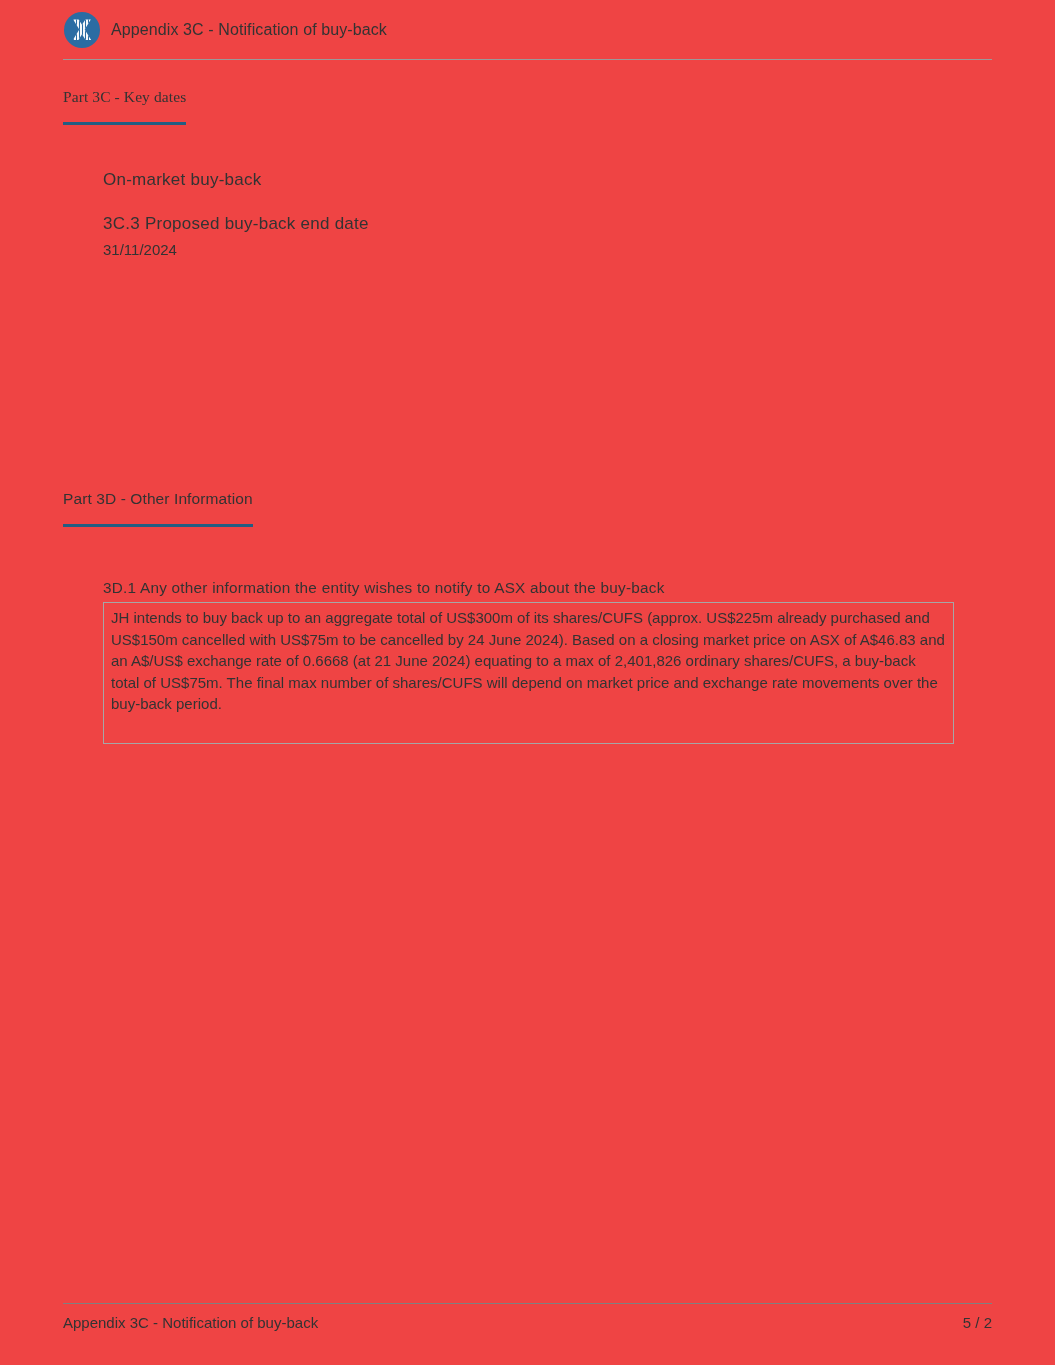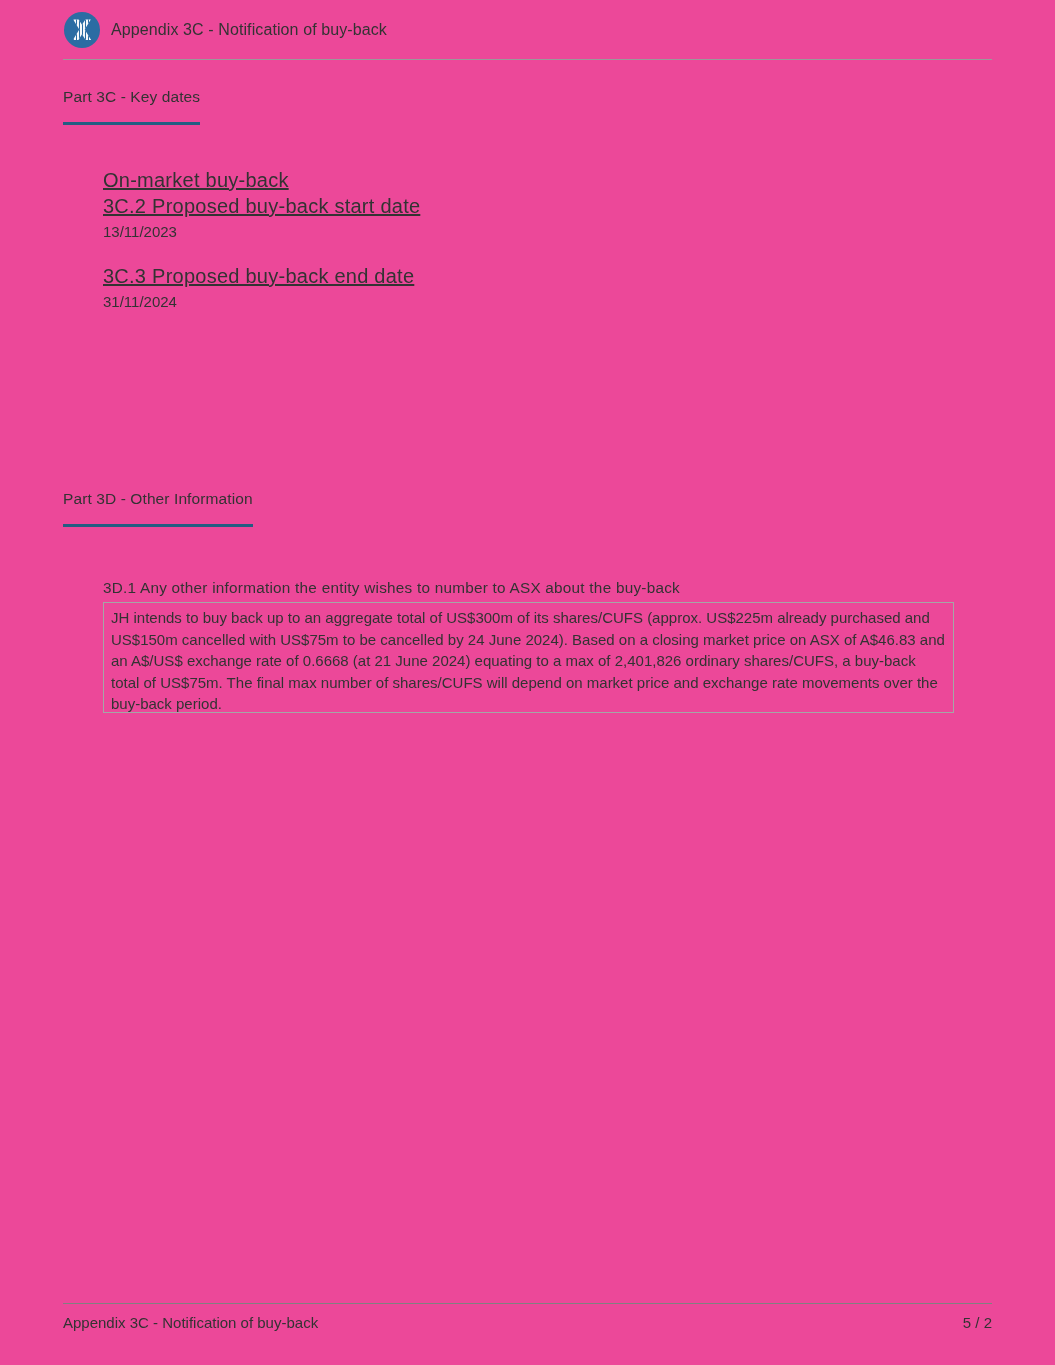--- a/index.html
+++ b/index.html
@@ -13,21 +13,21 @@
   * { margin: 0; padding: 0; box-sizing: border-box; }
   html, body { background: #ffffff; }
   body {
     font-family: "Liberation Sans", "DejaVu Sans", sans-serif;
     color: var(--text);
   }
   .page {
     position: relative;
     width: 1055px;
     height: 1365px;
-    background: #ec4899;
+    background: #ef4444;
     overflow: hidden;
   }
 
   
   .page-header {
     position: absolute;
     top: 0;
     left: 63px;
     width: 929px;
     height: 60px;
@@ -48,52 +48,52 @@
   .section-heading {
     position: absolute;
     left: 63px;
     display: inline-block;
     font-size: 15.5px;
     color: var(--text);
     padding-bottom: 16px;
     border-bottom: 3px solid var(--accent-blue);
     letter-spacing: 0.1px;
   }
-  .heading-3c { top: 88px; }
+  .heading-3c { top: 88px; font-family: Liberation Serif, serif; }
   .heading-3d { top: 490px; }
 
   
   .content-3c {
     position: absolute;
     top: 167px;
     left: 103px;
     font-size: 15px;
     line-height: 26px;
     color: var(--text);
   }
   .content-3c .field-label,
-  .content-3c .group-label { letter-spacing: 0.25px; font-size: 20px; text-decoration: underline; }
+  .content-3c .group-label { letter-spacing: 0.25px; font-size: 17px; }
   .content-3c .field-value { font-size: 15px; }
   .field-gap { height: 18px; }
 
   
   .question-label {
     position: absolute;
     top: 579px;
     left: 103px;
     font-size: 15.3px;
     letter-spacing: 0.25px;
     color: var(--text);
   }
   .answer-box {
     position: absolute;
     top: 602px;
     left: 103px;
     width: 851px;
-    height: 111px;
+    height: 142px;
     border: 1px solid var(--box-border);
     padding: 4px 8px 4px 7px;
     font-size: 15px;
     line-height: 21.5px;
     color: var(--text);
     overflow: hidden;
   }
 
   
   .page-footer {
@@ -139,36 +139,32 @@
     </span>
     <h1 class="doc-title">Appendix 3C - Notification of buy-back</h1>
   </header>
 
   <div class="section-heading heading-3c">
     <span>Part 3C - Key dates</span>
   </div>
 
   <div class="content-3c">
     <div class="group-label">On-market buy-back</div>
-    <div class="field">
-      <div class="field-label">3C.2 Proposed buy-back start date</div>
-      <div class="field-value">13/11/2023</div>
-    </div>
     <div class="field-gap"></div>
     <div class="field">
       <div class="field-label">3C.3 Proposed buy-back end date</div>
       <div class="field-value">31/11/2024</div>
     </div>
   </div>
 
   <div class="section-heading heading-3d">
     <span>Part 3D - Other Information</span>
   </div>
 
-  <div class="question-label">3D.1 Any other information the entity wishes to number to ASX about the buy-back</div>
+  <div class="question-label">3D.1 Any other information the entity wishes to notify to ASX about the buy-back</div>
   <div class="answer-box">JH intends to buy back up to an aggregate total of US$300m of its shares/CUFS (approx. US$225m already purchased and US$150m cancelled with US$75m to be cancelled by 24 June 2024). Based on a closing market price on ASX of A$46.83 and an A$/US$ exchange rate of 0.6668 (at 21 June 2024) equating to a max of 2,401,826 ordinary shares/CUFS, a buy-back total of US$75m. The final max number of shares/CUFS will depend on market price and exchange rate movements over the buy-back period.</div>
 
   <footer class="page-footer">
     <span class="footer-title">Appendix 3C - Notification of buy-back</span>
     <span class="footer-page">5 / 2</span>
   </footer>
 
 </div>
 
 </body></html>

